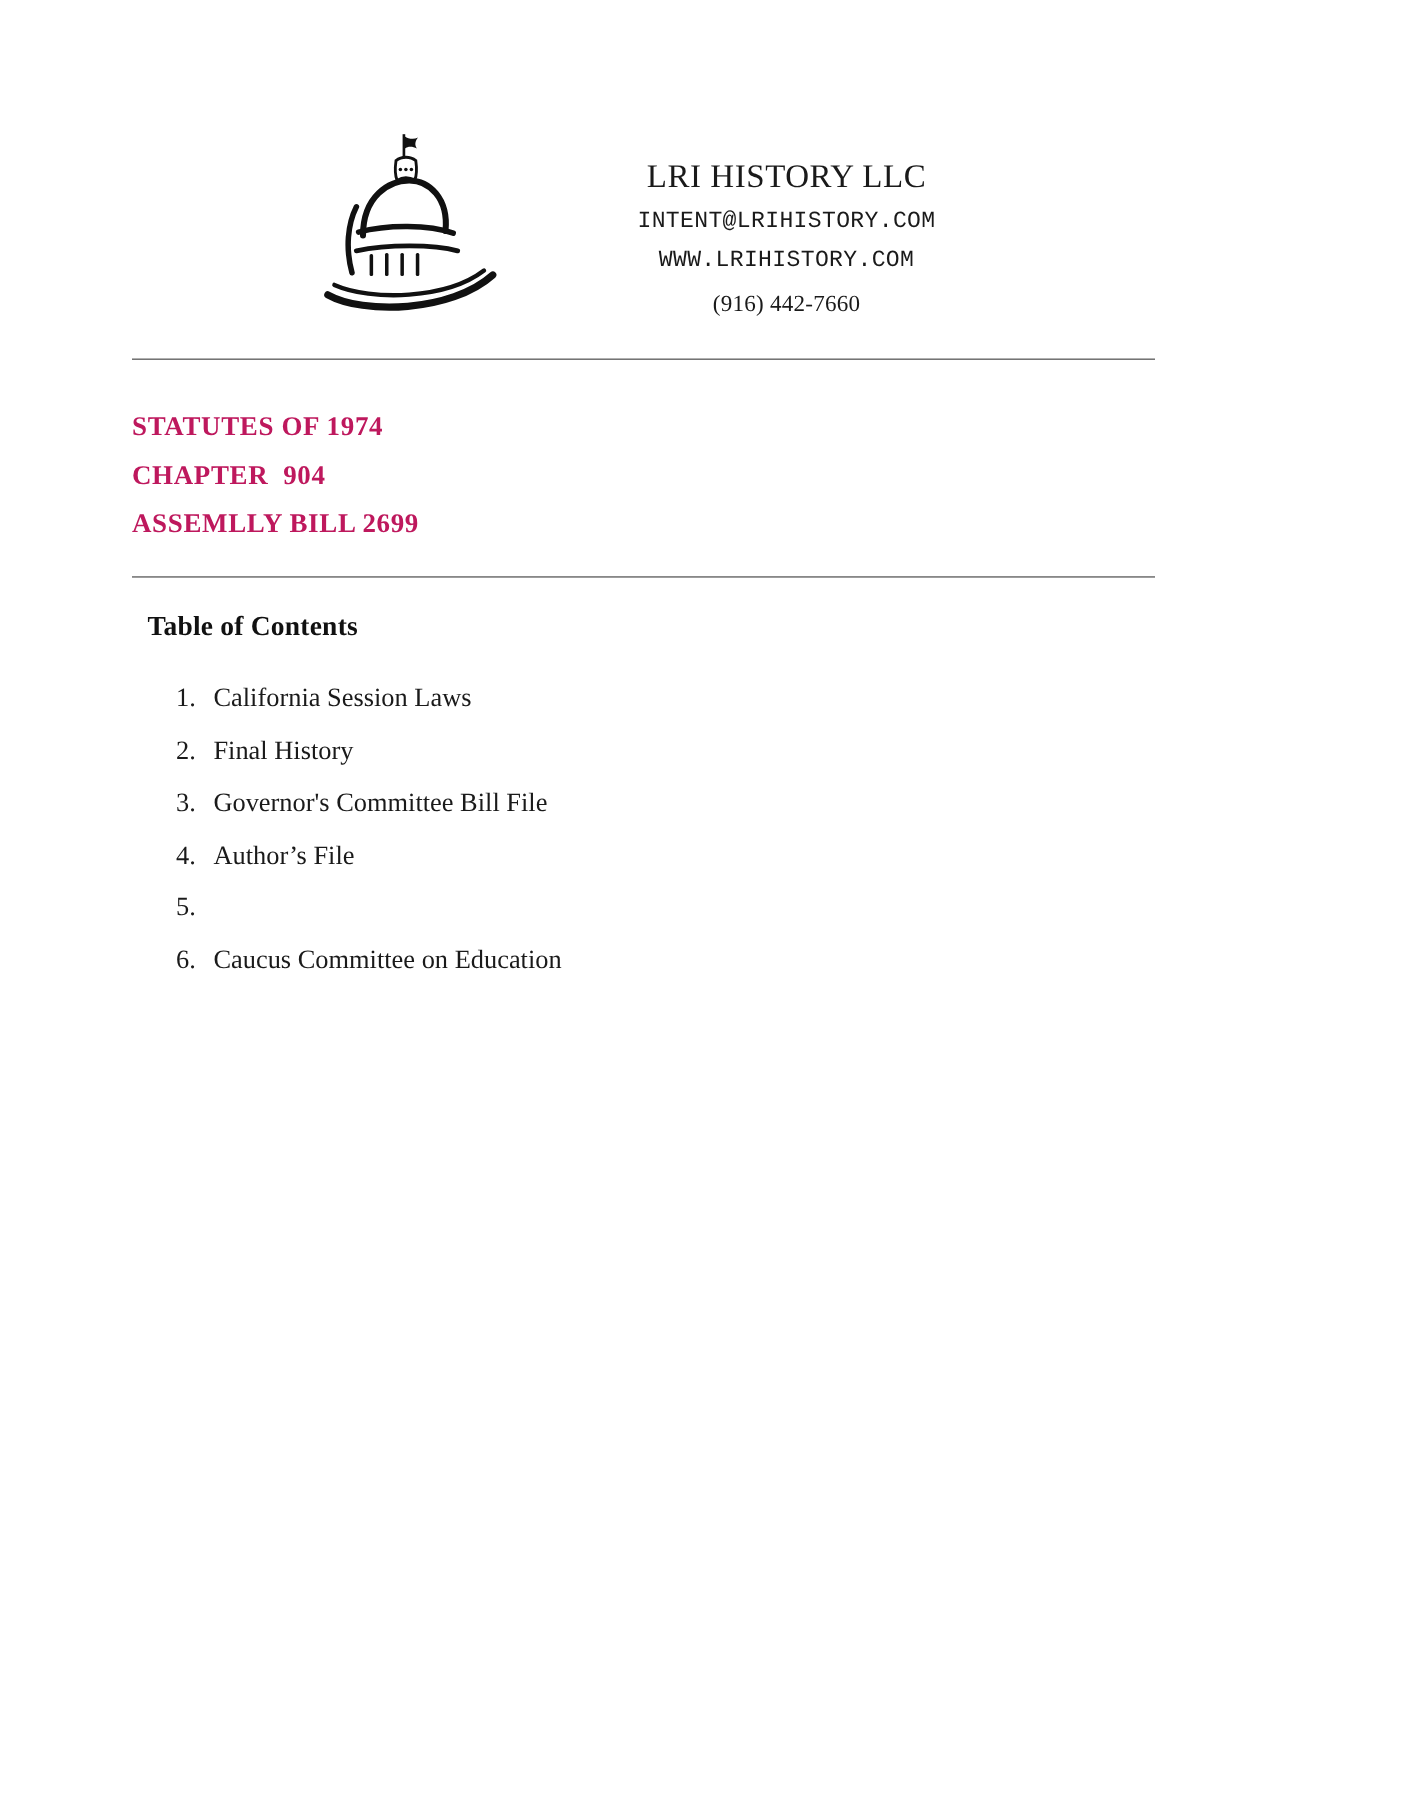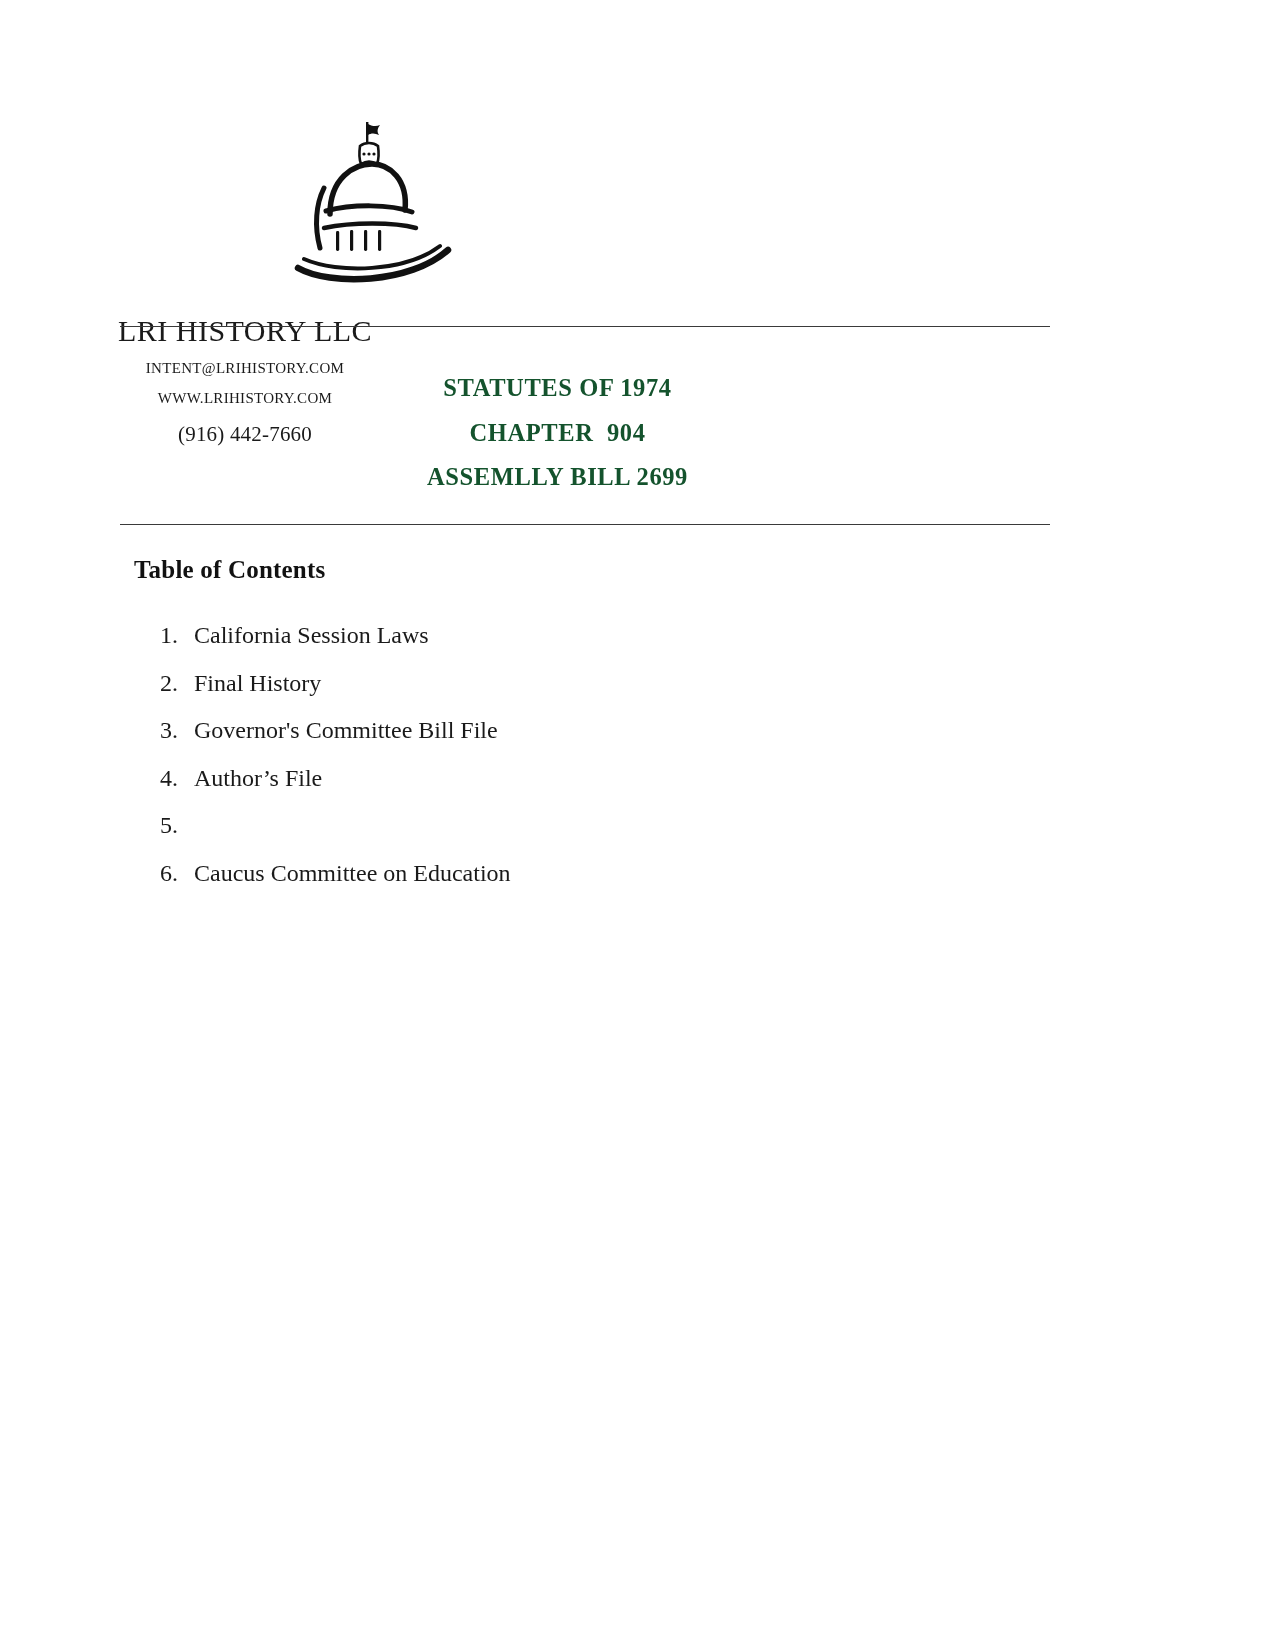--- a/index.html
+++ b/index.html
@@ -22,21 +22,21 @@
     background: #ffffff;
   }
 
   
   .letterhead {
     position: absolute;
     left: 0;
     top: 118px;
     width: 1276px;
     display: flex;
-    flex-direction: column;
+    flex-direction: row;
     align-items: flex-start;
     justify-content: flex-start;
   }
   .logo-wrap {
     width: 180px;
     margin-left: 290px;
     height: 170px;
     position: relative;
     flex: none;
   }
@@ -51,22 +51,22 @@
   }
   .org-name {
     font-family: "Liberation Serif", serif;
     font-size: 30px;
     letter-spacing: 0.5px;
     color: #1a1a1a;
     line-height: 1.1;
     white-space: nowrap;
   }
   .org-line {
-    font-family: Liberation Serif, serif;
-    font-size: 15px;
+    font-family: Liberation Mono, monospace;
+    font-size: 21px;
     color: #1a1a1a;
     margin-top: 13px;
     letter-spacing: 0.3px;
   }
   .org-phone {
     font-family: "Liberation Serif", serif;
     font-size: 21px;
     color: #1a1a1a;
     margin-top: 15px;
     letter-spacing: 0.2px;
@@ -82,22 +82,22 @@
   }
   .rule-top { top: 326px; }
   .rule-bottom { top: 524px; }
 
   
   .title-block {
     position: absolute;
     left: 120px;
     top: 366px;
     width: 875px;
-    text-align: center;
-    color: #14532d;
+    text-align: left;
+    color: #be185d;
     font-weight: bold;
     font-size: 24.5px;
     letter-spacing: 0.6px;
     line-height: 1.82;
   }
   .title-block div { white-space: pre; }
 
   
   .toc-heading {
     position: absolute;

